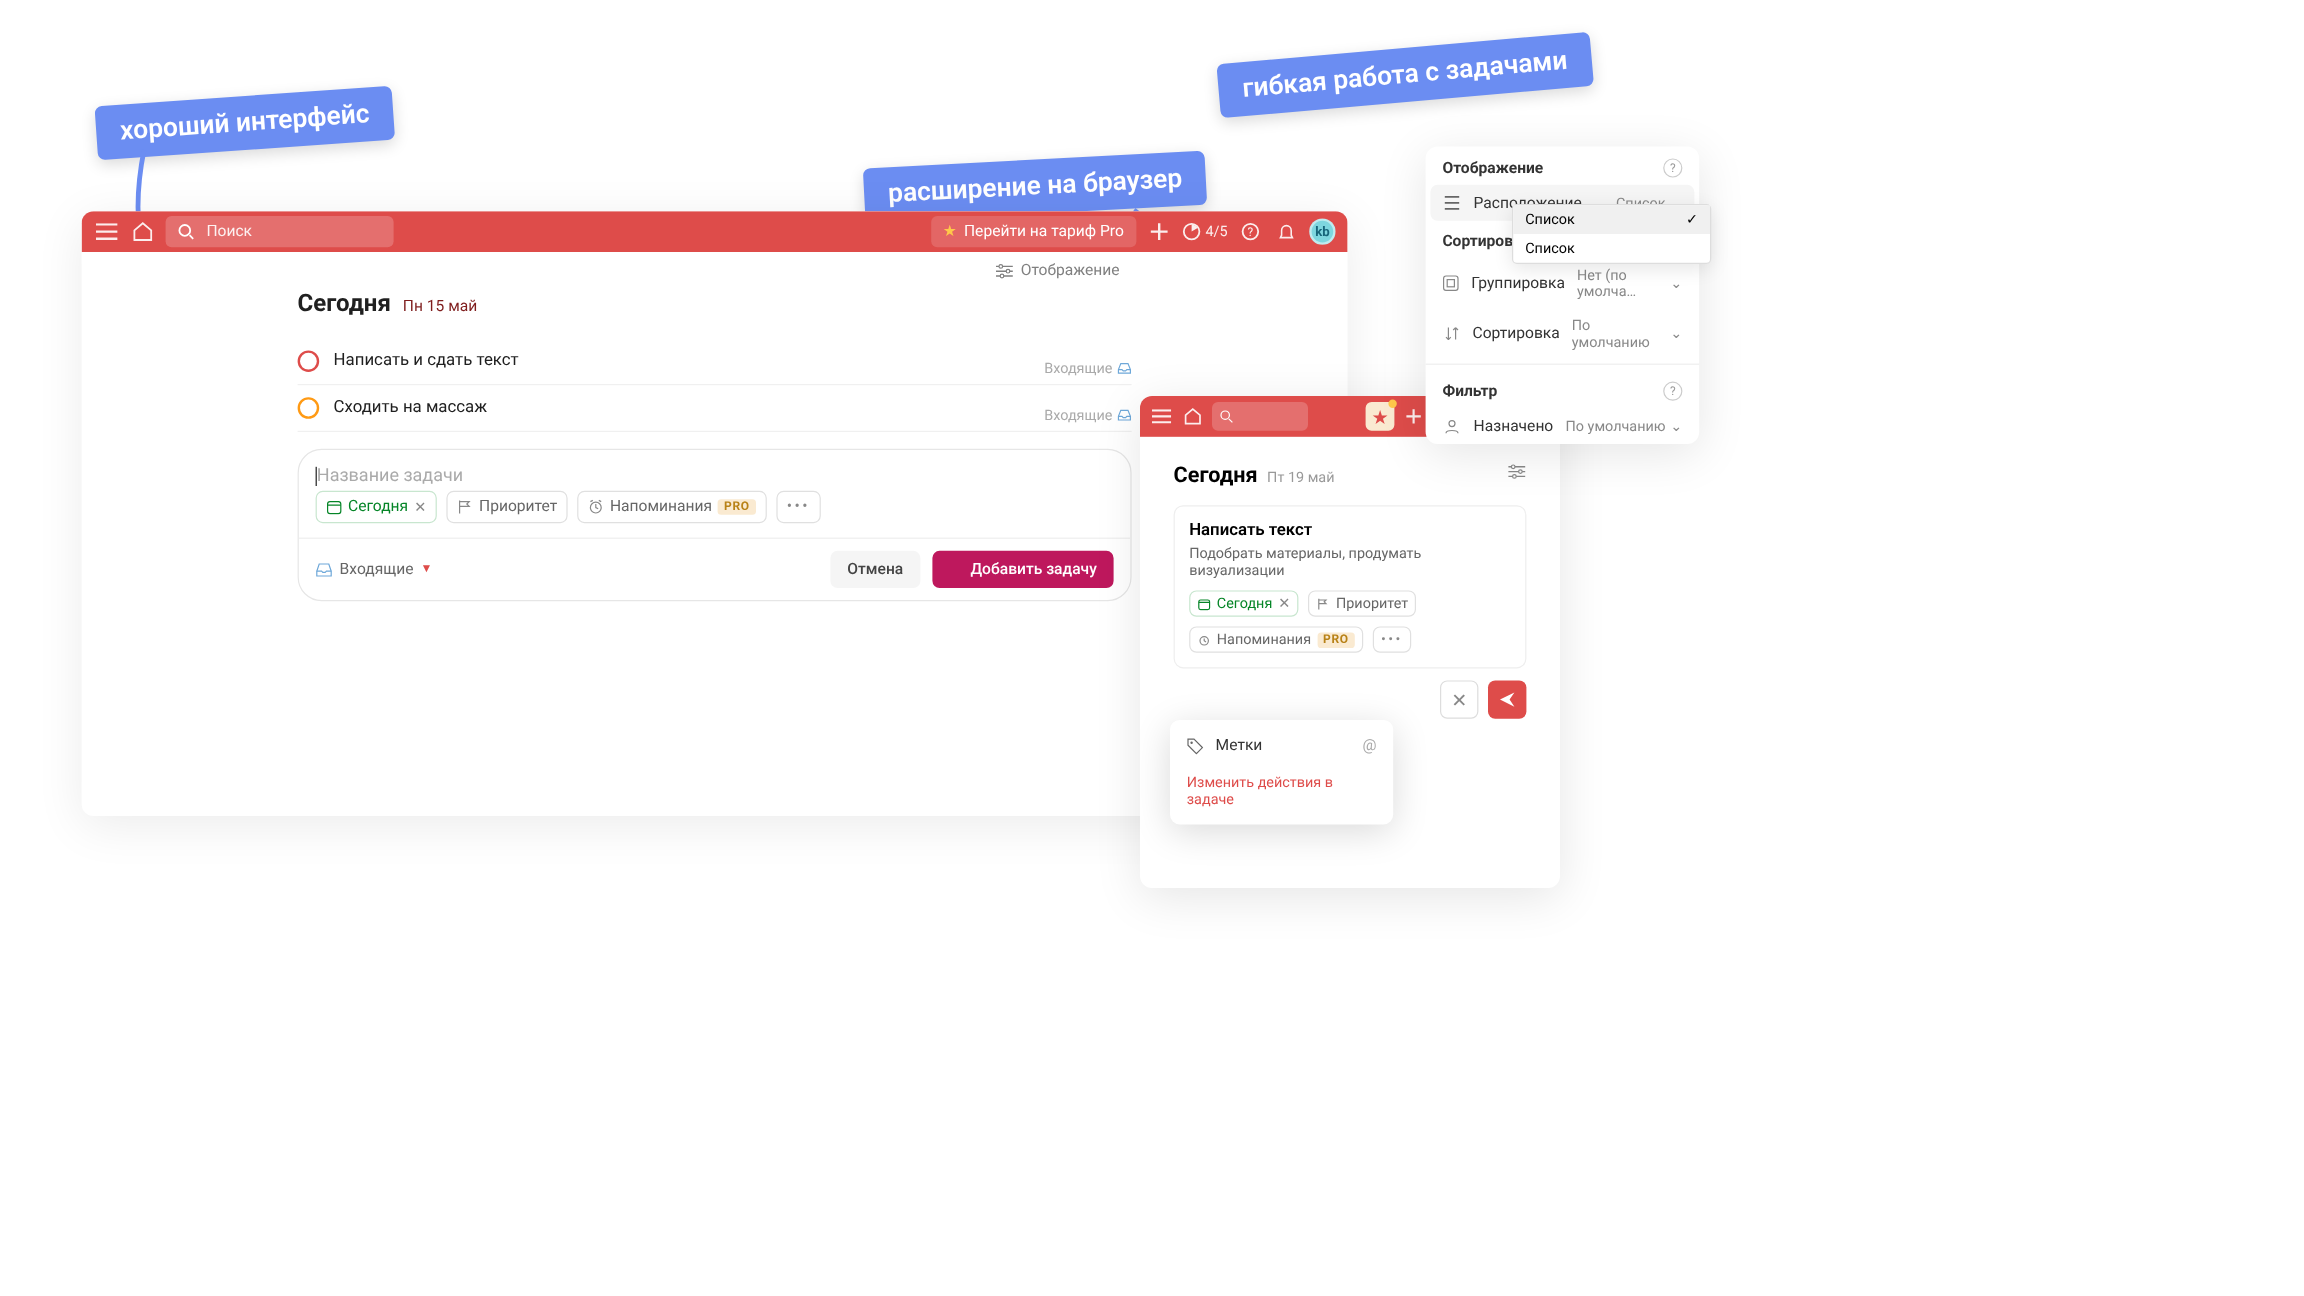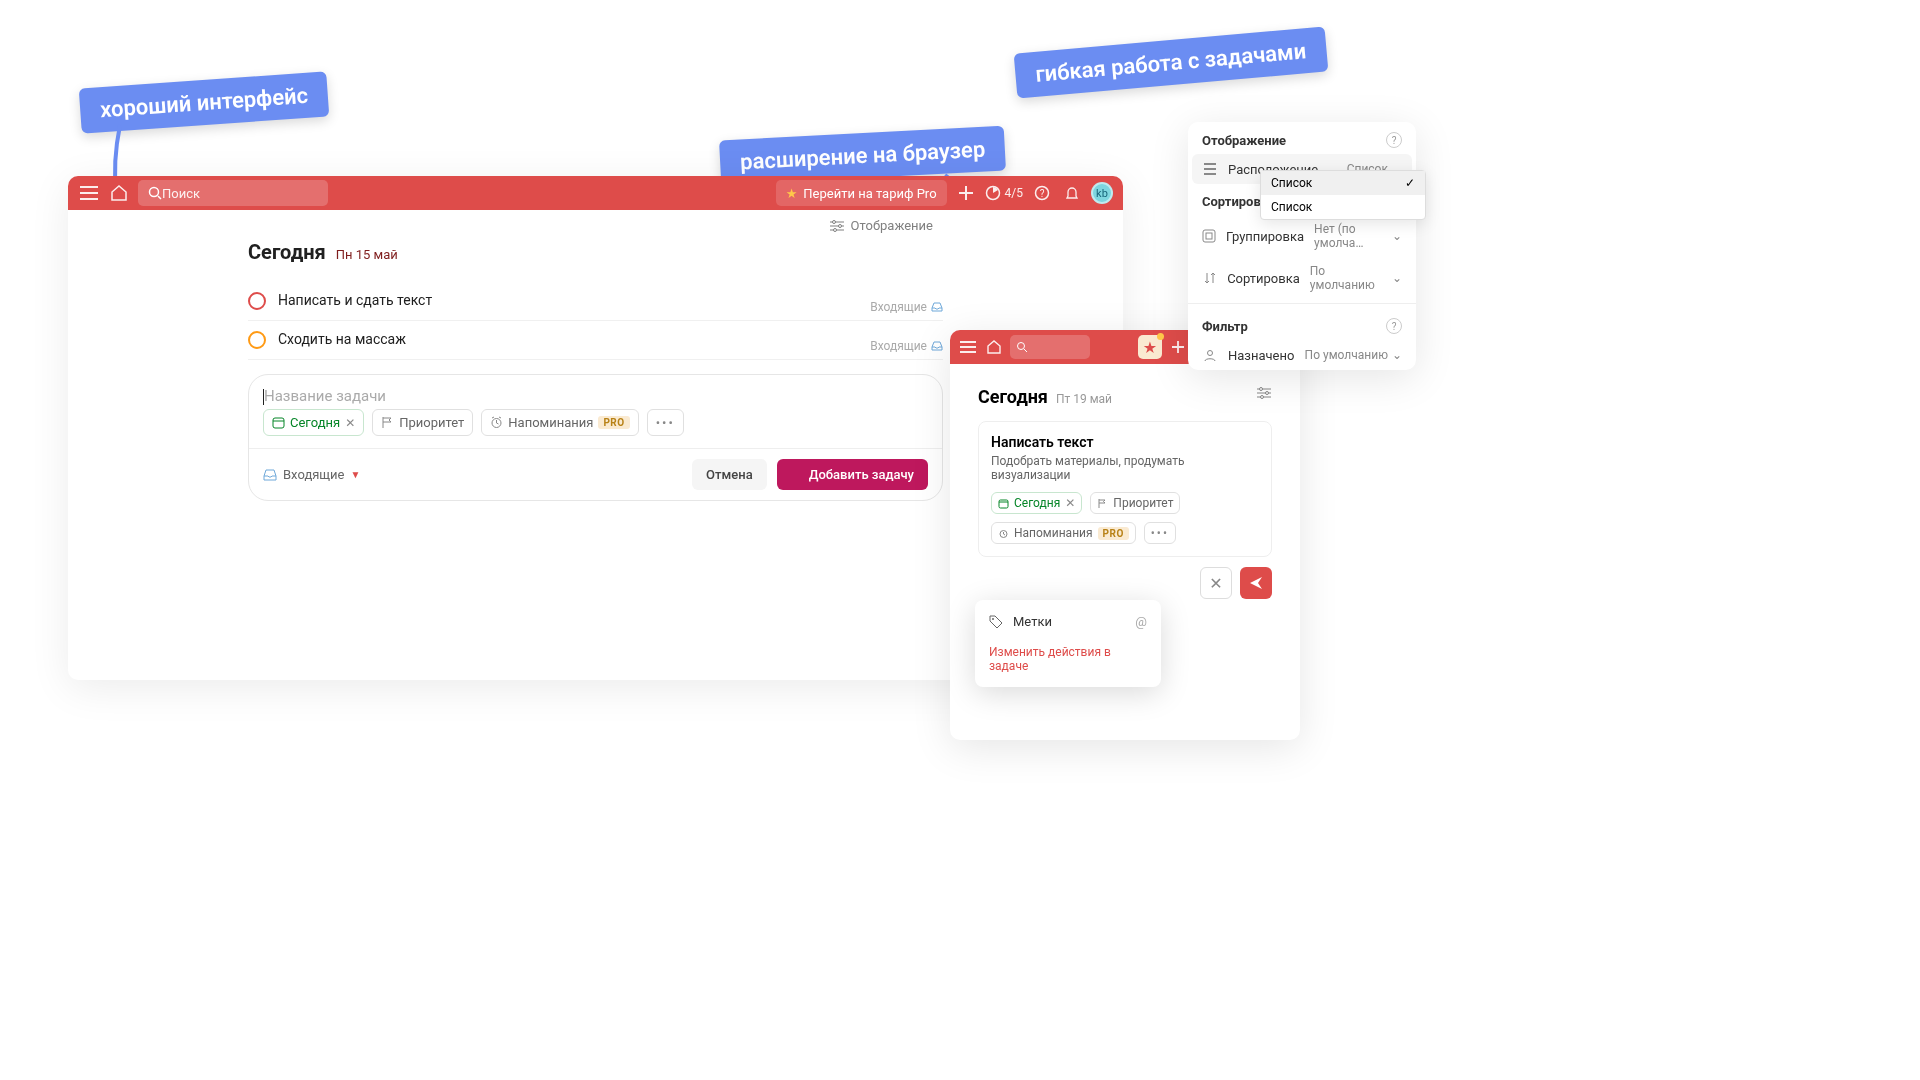--- a/index.html
+++ b/index.html
@@ -6,25 +6,25 @@
   body { background:#fff; width:1920px; height:1080px; position:relative; overflow:hidden; }
 
   
   .callout { position:absolute; background:#6b8df2; color:#fff; padding:10px 20px; border-radius:6px; font-size:22px; font-weight:600; box-shadow:0 4px 12px rgba(0,0,0,.15); white-space:nowrap; }
   .arrow { position:absolute; pointer-events:none; }
 
   
   .main-win { position:absolute; left:68px; top:176px; width:1055px; height:504px; border-radius:10px; box-shadow:0 8px 40px rgba(0,0,0,.08); overflow:hidden; background:#fff; }
   .topbar { height:34px; background:#de4c4a; display:flex; align-items:center; padding:0 10px; gap:8px; color:#fff; }
   .topbar .icon { width:22px; height:22px; display:flex; align-items:center; justify-content:center; cursor:pointer; opacity:.9; }
-  .topbar .search { background:rgba(255,255,255,.2); border-radius:5px; height:26px; display:flex; align-items:center; padding:0 10px; gap:0; flex:0 0 190px; font-size:13px; color:rgba(255,255,255,.9); }
+  .topbar .search { background:rgba(255,255,255,.2); border-radius:5px; height:26px; display:flex; align-items:center; padding:0 10px; gap:10px; flex:0 0 190px; font-size:13px; color:rgba(255,255,255,.9); }
   .topbar .spacer { flex:1; }
   .upgrade { background:rgba(255,255,255,.15); border-radius:5px; height:26px; display:flex; align-items:center; padding:0 10px; gap:6px; font-size:13px; cursor:pointer; }
   .upgrade .star { color:#ffc84a; }
-  .avatar { width:22px; height:22px; border-radius:50%; background:#7ed6df; color:#17657a; display:flex; align-items:center; justify-content:center; font-size:11px; font-weight:400; border:2px solid rgba(255,255,255,.5); }
+  .avatar { width:22px; height:22px; border-radius:50%; background:#7ed6df; color:#17657a; display:flex; align-items:center; justify-content:center; font-size:11px; font-weight:700; border:2px solid rgba(255,255,255,.5); }
 
   .content { padding:30px 180px 20px 180px; }
   .heading { display:flex; align-items:baseline; gap:10px; margin-bottom:18px; }
   .heading h1 { font-size:20px; font-weight:700; color:#202020; }
   .heading .date { font-size:13px; color:#7f1d1d; }
   .view-btn { position:absolute; right:190px; top:42px; font-size:13px; color:#808080; display:flex; align-items:center; gap:6px; cursor:pointer; }
 
   .task { display:flex; align-items:flex-start; gap:12px; padding:10px 0; border-bottom:1px solid #f0f0f0; position:relative; }
   .task .circle { width:18px; height:18px; border-radius:50%; border:2px solid; flex-shrink:0; cursor:pointer; }
   .task .c-red { border-color:#de4c4a; }

